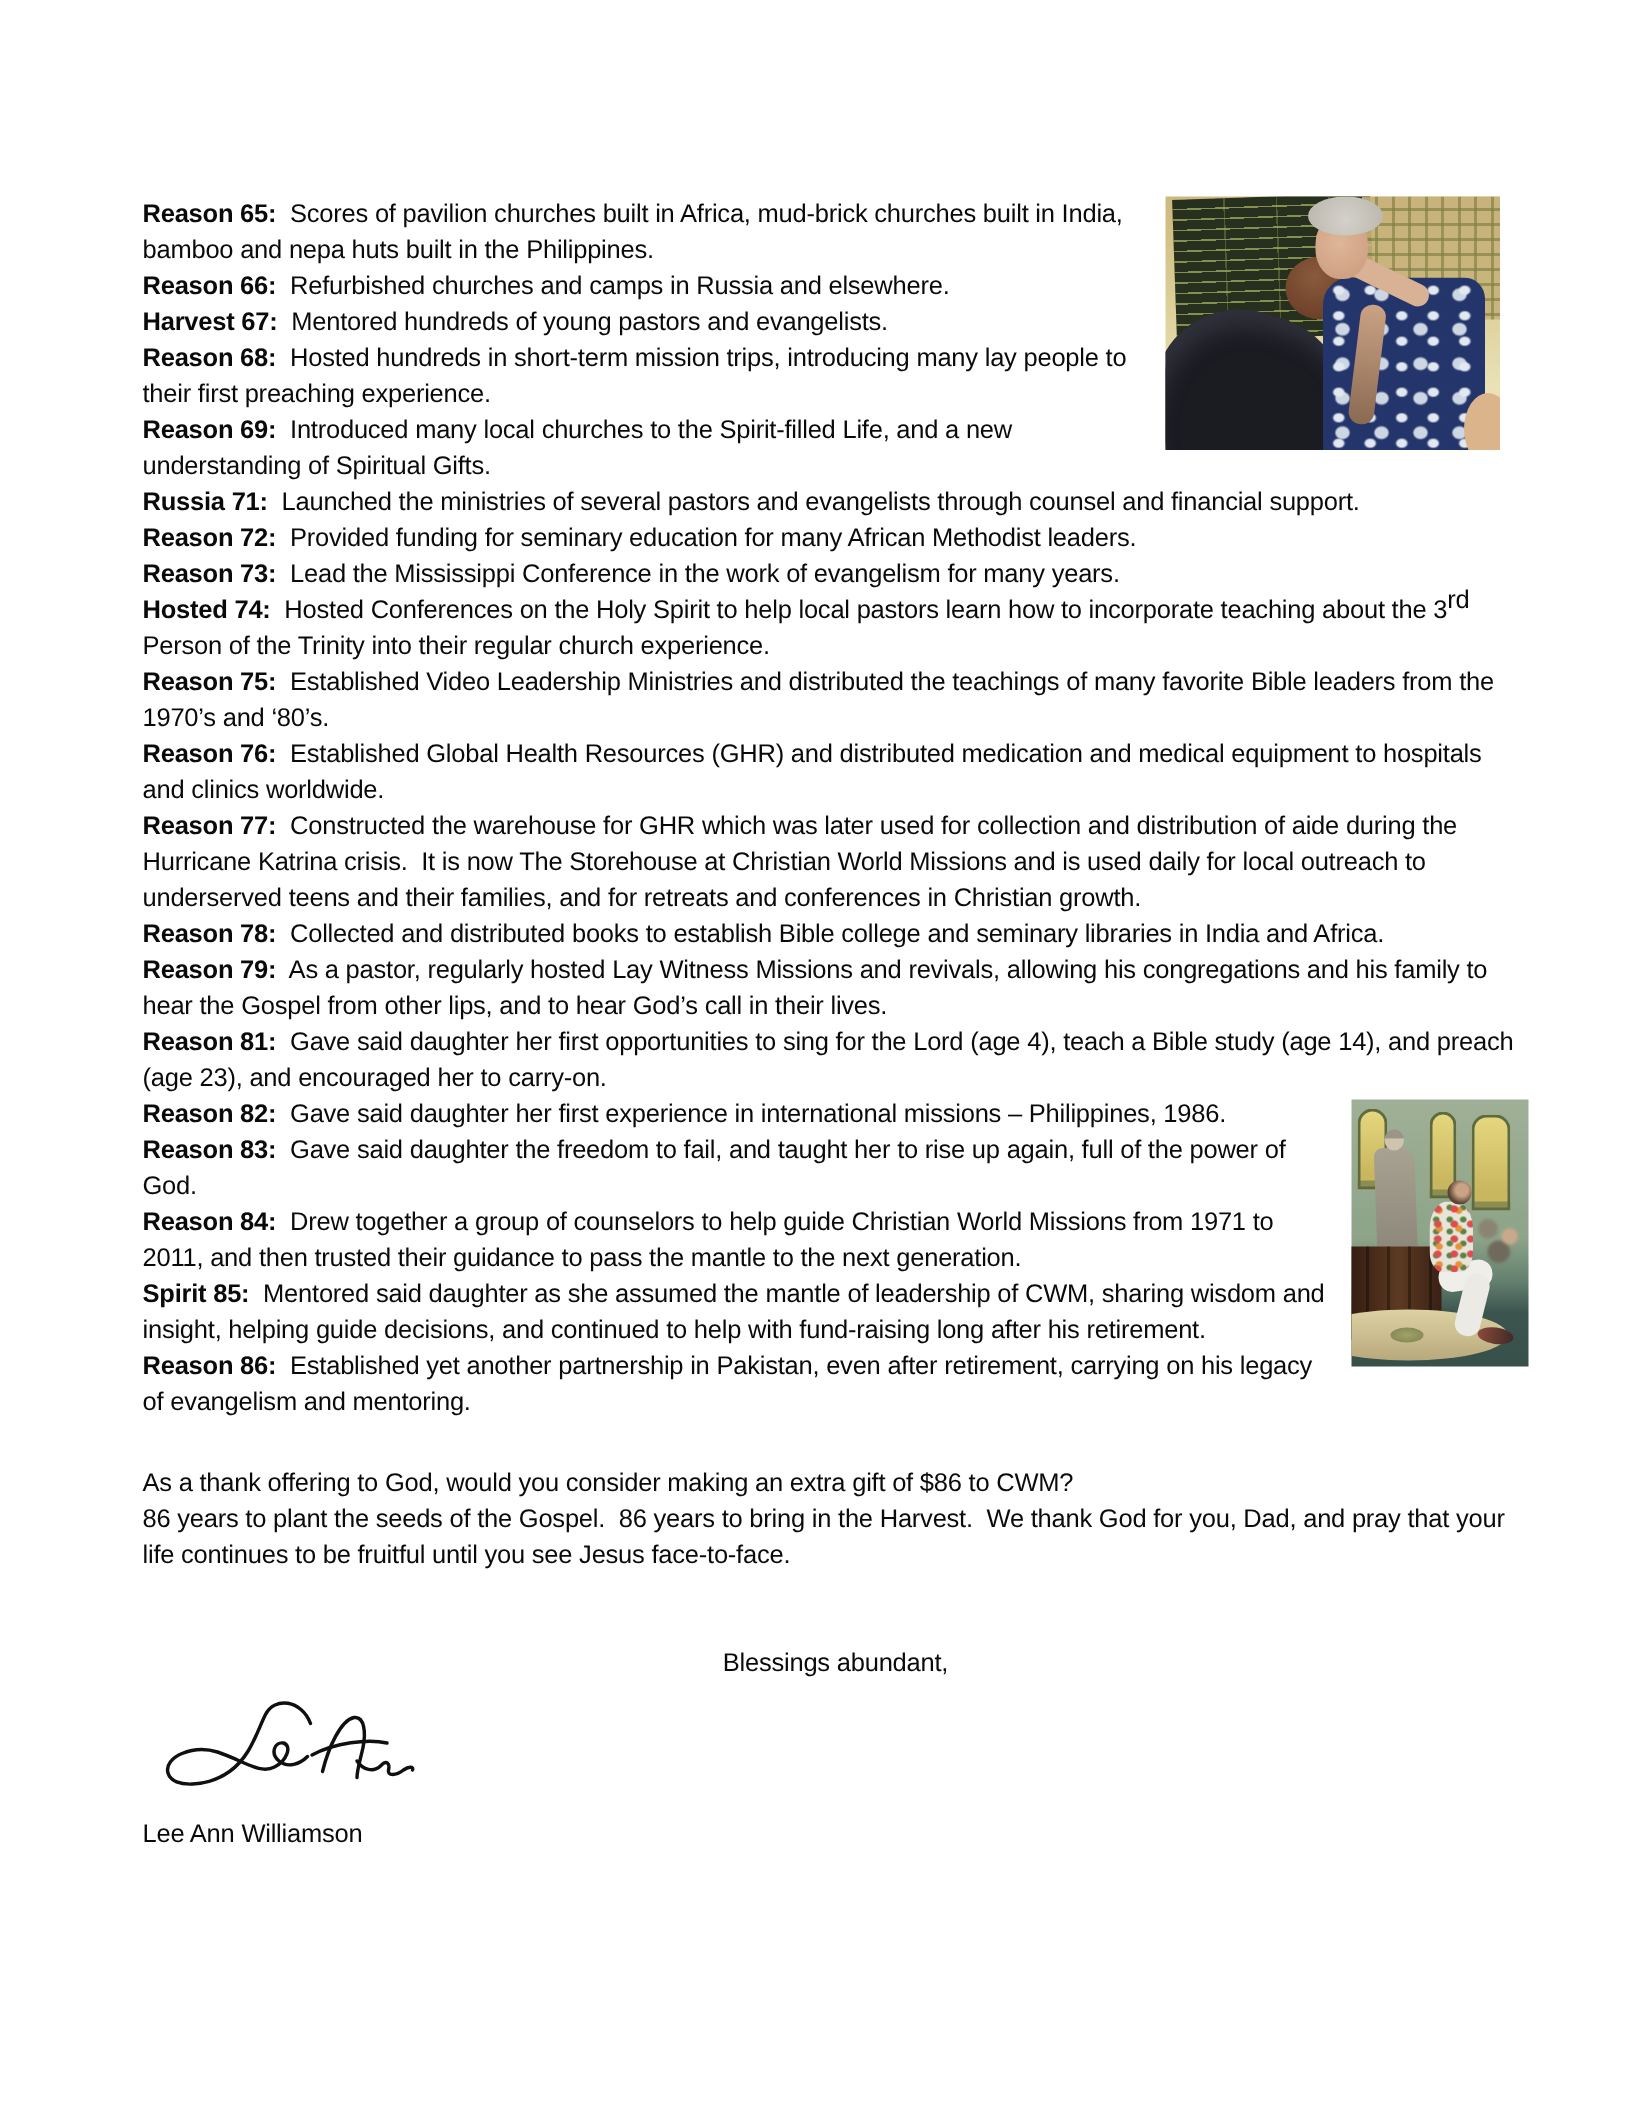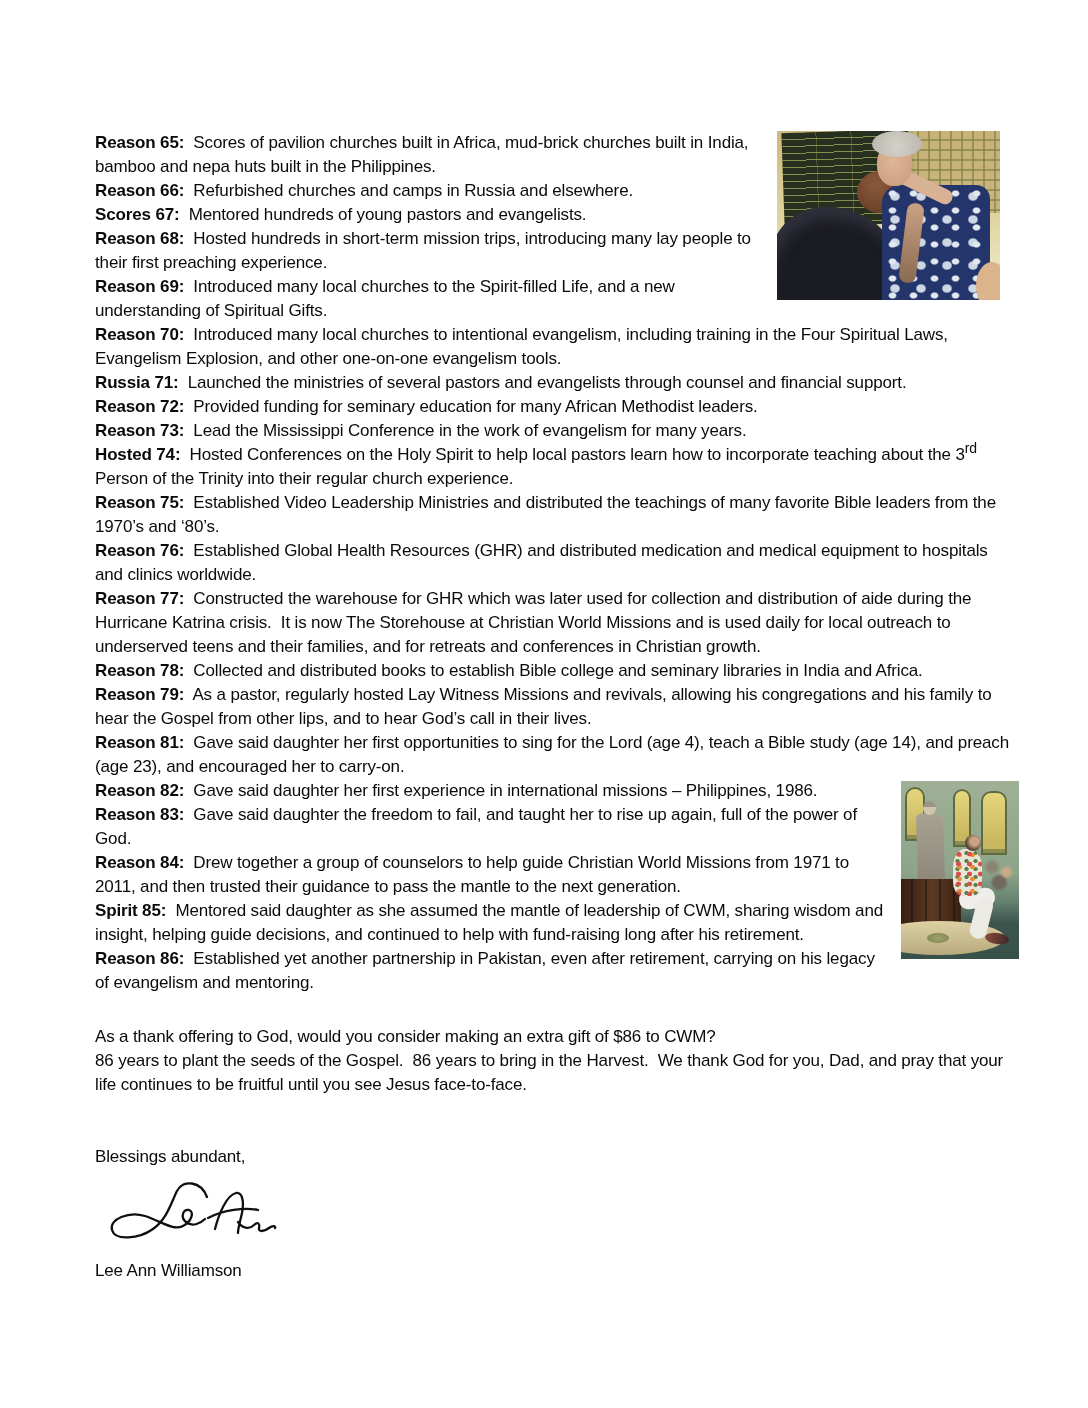--- a/index.html
+++ b/index.html
@@ -4,23 +4,23 @@
 <style>
   html,body{margin:0;padding:0;background:#ffffff;}
   body{width:1088px;height:1408px;overflow:hidden;
        font-family:"Liberation Sans",sans-serif;color:#0a0a0a;}
   .page{padding:131px 69px 0 95px;}
   .reasons p, .closing p{
     margin:0;font-size:17px;line-height:24px;letter-spacing:-0.15px;
     white-space:pre-wrap;
   }
   .reasons strong{font-weight:700;}
-  sup.ord{vertical-align:super;font-size:14px;line-height:0;font-weight:400;}
+  sup.ord{vertical-align:super;font-size:17px;line-height:0;font-weight:400;}
   .closing{margin-top:30px;}
-  .valediction{margin-top:48px !important;}
+  .valediction{margin-top:48px !important;text-align:center;}
   .sig-block{margin:6px 0 0 8px;height:82px;}
   .signed-name{margin-top:2px !important;}
 
   
   .photo{position:relative;overflow:hidden;}
   .photo1{float:right;width:223px;height:169px;margin:0 19px 6px 12px;
           background:linear-gradient(180deg,#cdb87f 0%,#ddd09a 45%,#e9e2b8 75%,#e3d9a8 100%);}
   .photo1 *{position:absolute;}
   .p1-board{left:6px;top:0;width:132px;height:94px;transform:rotate(-2deg);
     background:#27301f;
@@ -112,24 +112,23 @@
       <div class="p1-shirt"></div>
       <div class="p1-arm"></div>
       <div class="p1-forearm"></div>
       <div class="p1-face"></div>
       <div class="p1-hair"></div>
       <div class="p1-edge"></div>
     </div>
 
     <p><strong>Reason 65:</strong><span>  Scores of pavilion churches built in Africa, mud-brick churches built in India, bamboo and nepa huts built in the Philippines.</span></p>
     <p><strong>Reason 66:</strong><span>  Refurbished churches and camps in Russia and elsewhere.</span></p>
-    <p><strong>Scores 67:</strong><span>  Mentored hundreds of young pastors and evangelists.</span></p>
+    <p><strong>Harvest 67:</strong><span>  Mentored hundreds of young pastors and evangelists.</span></p>
     <p><strong>Reason 68:</strong><span>  Hosted hundreds in short-term mission trips, introducing many lay people to their first preaching experience.</span></p>
     <p><strong>Reason 69:</strong><span>  Introduced many local churches to the Spirit-filled Life, and a new understanding of Spiritual Gifts.</span></p>
-    <p><strong>Reason 70:</strong><span>  Introduced many local churches to intentional evangelism, including training in the Four Spiritual Laws, Evangelism Explosion, and other one-on-one evangelism tools.</span></p>
     <p><strong>Russia 71:</strong><span>  Launched the ministries of several pastors and evangelists through counsel and financial support.</span></p>
     <p><strong>Reason 72:</strong><span>  Provided funding for seminary education for many African Methodist leaders.</span></p>
     <p><strong>Reason 73:</strong><span>  Lead the Mississippi Conference in the work of evangelism for many years.</span></p>
     <p><strong>Hosted 74:</strong><span>  Hosted Conferences on the Holy Spirit to help local pastors learn how to incorporate teaching about the 3</span><sup class="ord">rd</sup><span> Person of the Trinity into their regular church experience.</span></p>
     <p><strong>Reason 75:</strong><span>  Established Video Leadership Ministries and distributed the teachings of many favorite Bible leaders from the 1970’s and ‘80’s.</span></p>
     <p><strong>Reason 76:</strong><span>  Established Global Health Resources (GHR) and distributed medication and medical equipment to hospitals and clinics worldwide.</span></p>
     <p><strong>Reason 77:</strong><span>  Constructed the warehouse for GHR which was later used for collection and distribution of aide during the Hurricane Katrina crisis.  It is now The Storehouse at Christian World Missions and is used daily for local outreach to underserved teens and their families, and for retreats and conferences in Christian growth.</span></p>
     <p><strong>Reason 78:</strong><span>  Collected and distributed books to establish Bible college and seminary libraries in India and Africa.</span></p>
     <p><strong>Reason 79:</strong><span>  As a pastor, regularly hosted Lay Witness Missions and revivals, allowing his congregations and his family to hear the Gospel from other lips, and to hear God’s call in their lives.</span></p>
     <p><strong>Reason 81:</strong><span>  Gave said daughter her first opportunities to sing for the Lord (age 4), teach a Bible study (age 14), and preach (age 23), and encouraged her to carry-on.</span></p>

